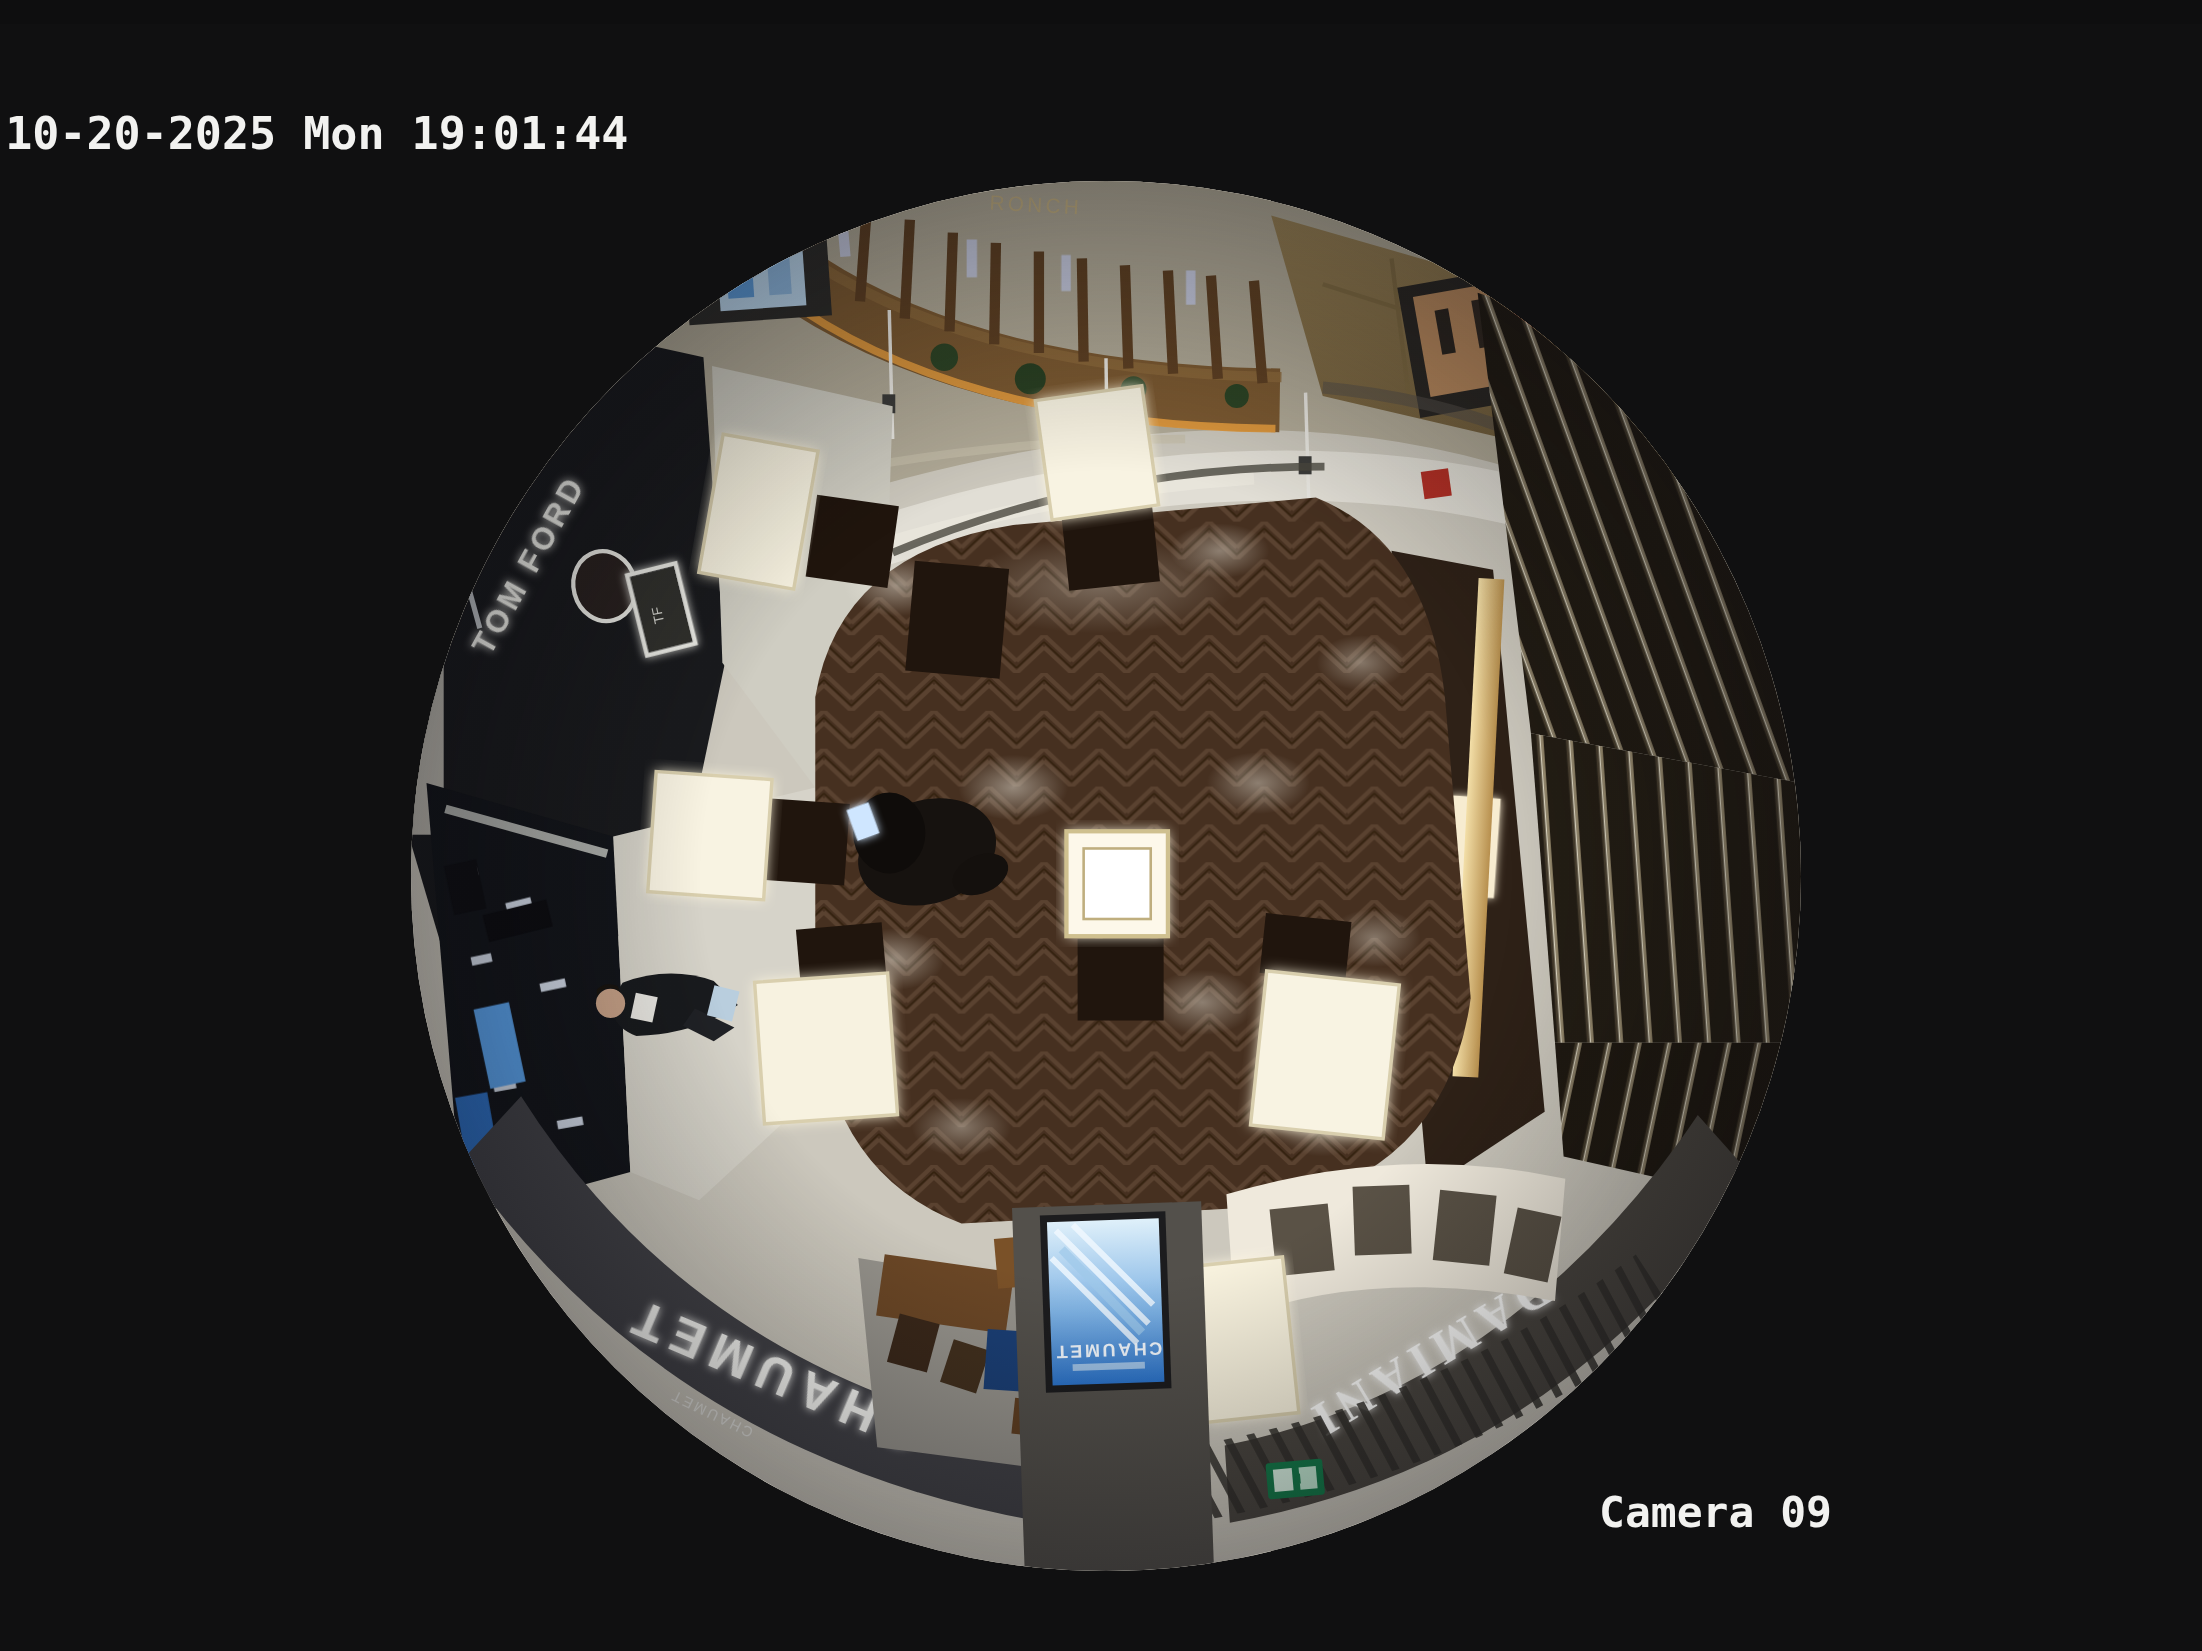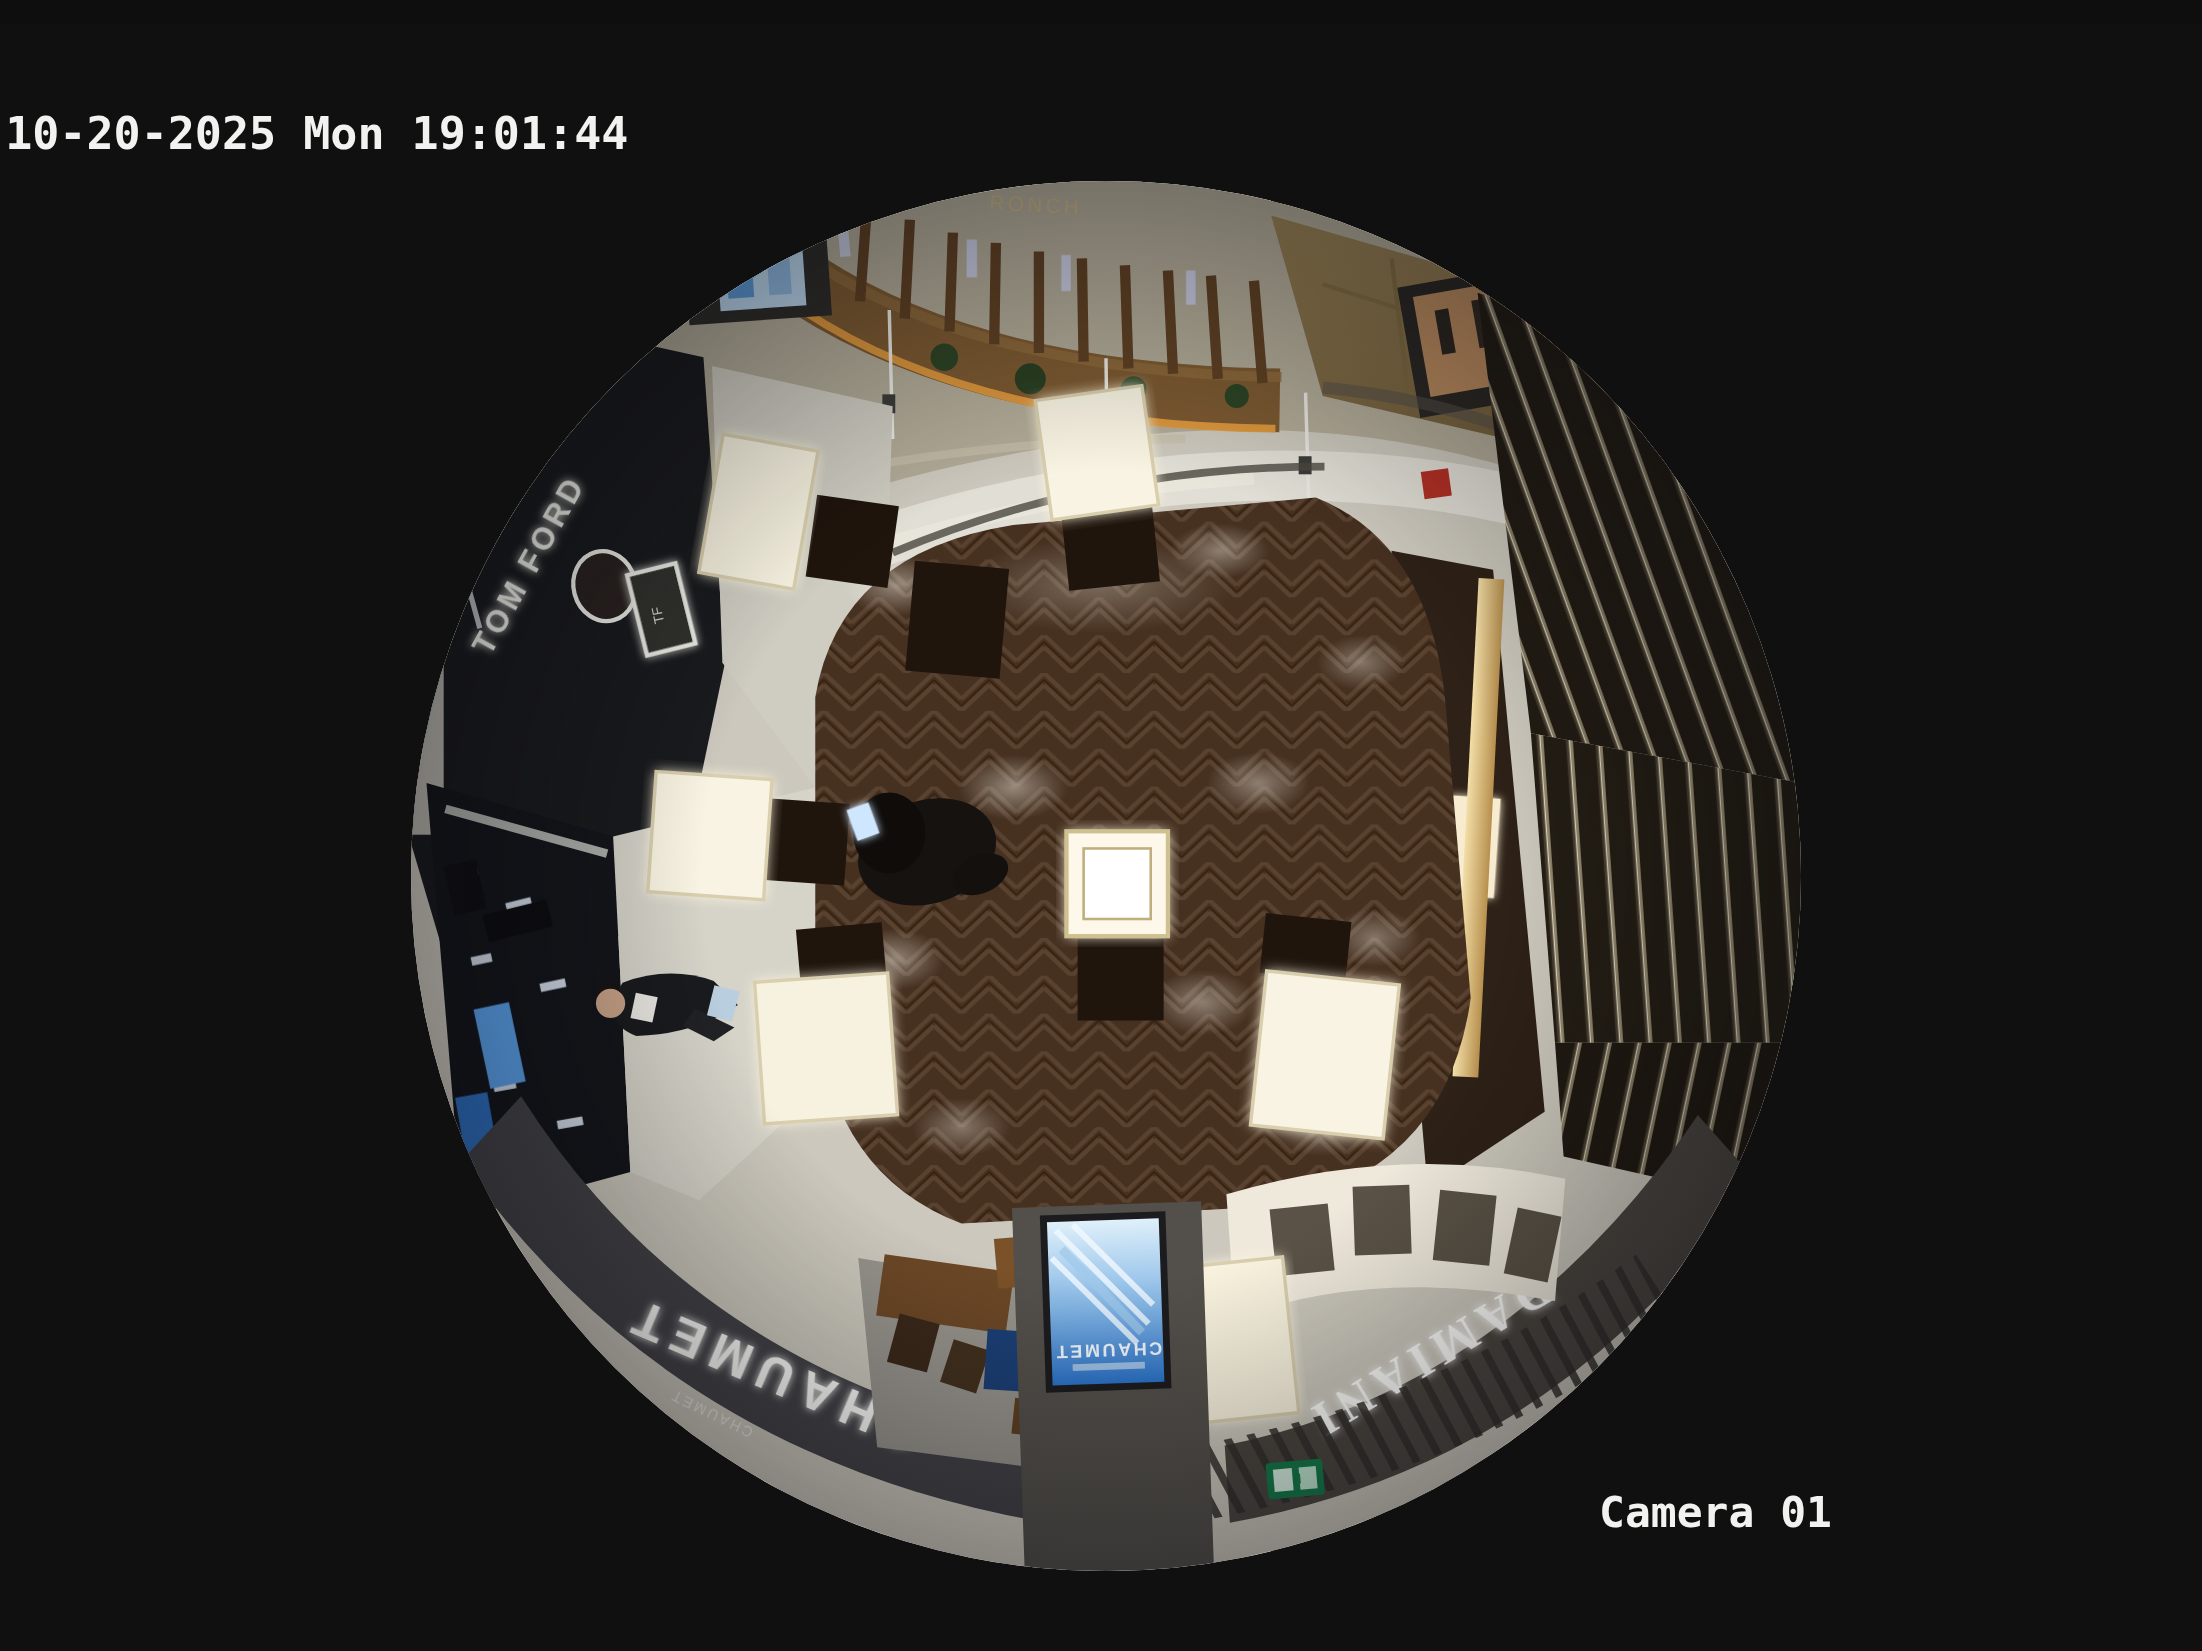--- a/index.html
+++ b/index.html
@@ -307,15 +307,15 @@
       <path d="M756,1218 L860,1330 M776,1212 L866,1308 M750,1250 L846,1352" stroke="#f2f9ff" stroke-width="7" opacity=".8"></path>
       <path d="M762,1240 L852,1340" stroke="#9fc9ea" stroke-width="10" opacity=".7"></path>
       <text transform="translate(812,1352) rotate(180)" font-size="21" font-weight="bold" letter-spacing="3" fill="#f0f6fc" text-anchor="middle">CHAUMET</text>
       <rect x="770" y="1374" width="84" height="8" fill="#cfe2f0" opacity=".65" transform="rotate(180 812 1378)"></rect>
     </g>
 
     <circle cx="808" cy="808" r="810" fill="url(#vign)"></circle>
   </svg>
   </div>
 
-  <div class="osd cam">Camera 01</div>
+  <div class="osd cam">Camera 09</div>
 </div>
 
 
 </body></html>

